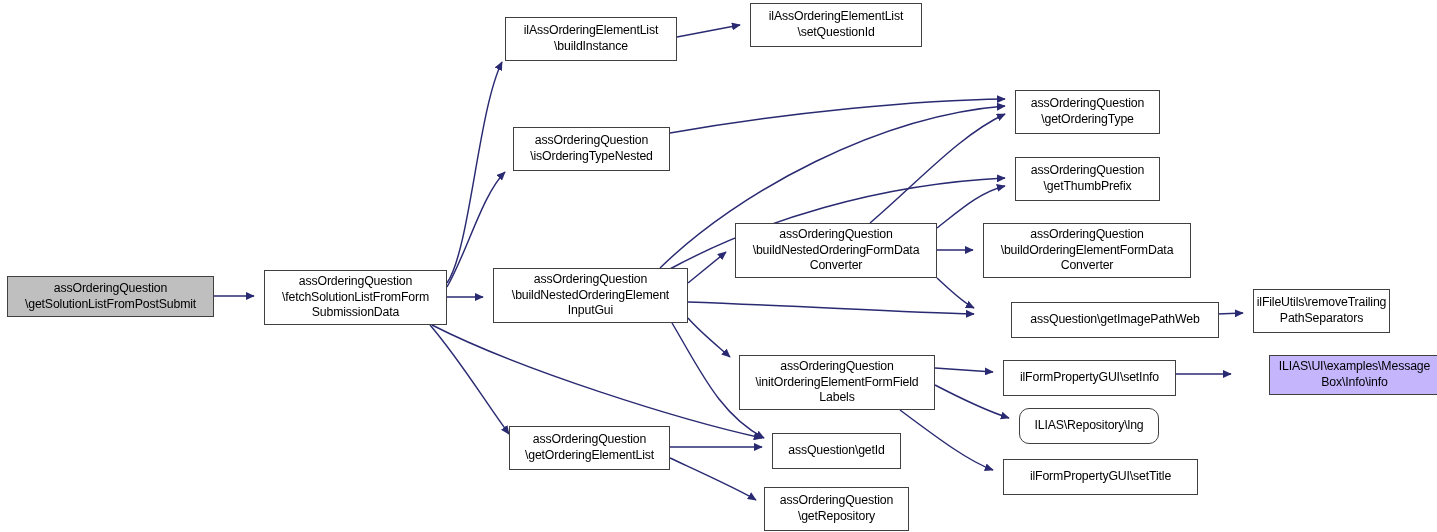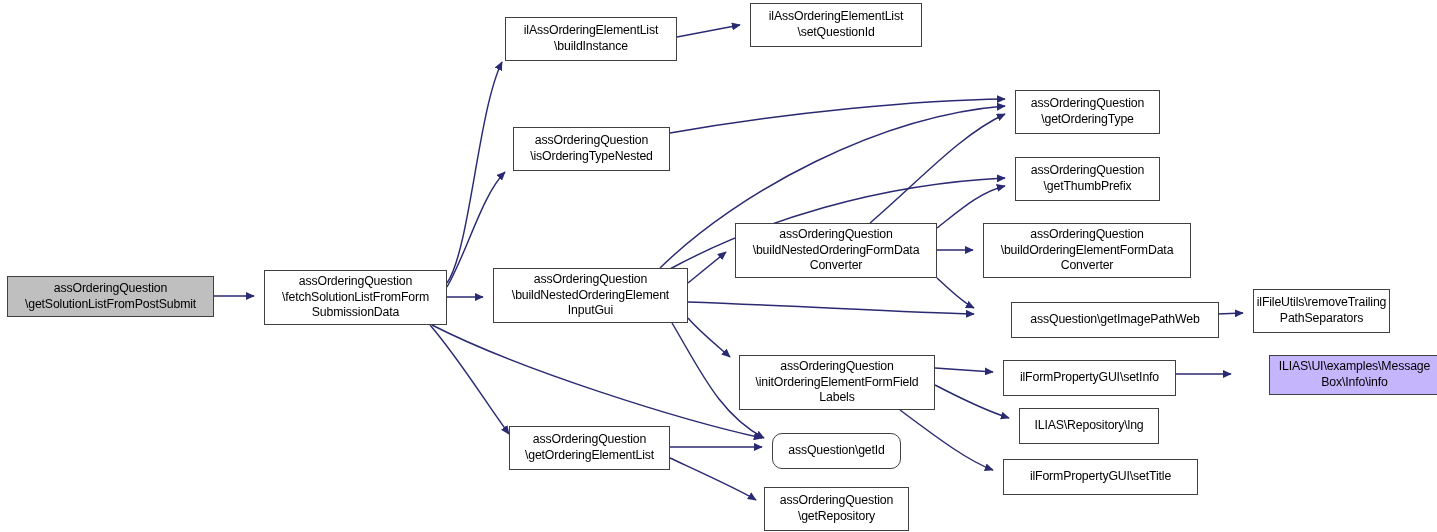--- a/index.html
+++ b/index.html
@@ -108,31 +108,31 @@
 \initOrderingElementFormField
 Labels</span>
       </div>
       <div class="node" style="left: 1003px; top: 360px; width: 173px; height: 32px; border-color: rgb(64, 64, 64); background: rgb(255, 255, 255); color: rgb(0, 0, 0);">
         <span class="lbl">ilFormPropertyGUI\setInfo</span>
       </div>
       <div class="node" style="left: 1241px; top: 355px; width: 171px; height: 40px; border-color: rgb(64, 64, 64); background: #c4b5fd; color: rgb(0, 0, 0); margin-left: 28px;">
         <span class="lbl">ILIAS\UI\examples\Message
 Box\Info\info</span>
       </div>
-      <div class="node" style="left: 1019px; top: 408px; width: 140px; height: 32px; border-color: rgb(64, 64, 64); background: rgb(255, 255, 255); color: rgb(0, 0, 0);">
+      <div class="node" style="left: 1019px; top: 408px; width: 140px; height: 32px; border-color: rgb(64, 64, 64); background: rgb(255, 255, 255); color: rgb(0, 0, 0); border-radius: 10px;">
         <span class="lbl">ILIAS\Repository\lng</span>
       </div>
       <div class="node" style="left: 1003px; top: 459px; width: 195px; height: 28px; border-color: rgb(64, 64, 64); background: rgb(255, 255, 255); color: rgb(0, 0, 0);">
         <span class="lbl">ilFormPropertyGUI\setTitle</span>
       </div>
       <div class="node" style="left: 509px; top: 426px; width: 161px; height: 44px; border-color: rgb(64, 64, 64); background: rgb(255, 255, 255); color: rgb(0, 0, 0);">
         <span class="lbl">assOrderingQuestion
 \getOrderingElementList</span>
       </div>
-      <div class="node" style="left: 772px; top: 433px; width: 129px; height: 28px; border-color: rgb(64, 64, 64); background: rgb(255, 255, 255); color: rgb(0, 0, 0); border-radius: 10px;">
+      <div class="node" style="left: 772px; top: 433px; width: 129px; height: 28px; border-color: rgb(64, 64, 64); background: rgb(255, 255, 255); color: rgb(0, 0, 0);">
         <span class="lbl">assQuestion\getId</span>
       </div>
       <div class="node" style="left: 764px; top: 487px; width: 145px; height: 44px; border-color: rgb(64, 64, 64); background: rgb(255, 255, 255); color: rgb(0, 0, 0);">
         <span class="lbl">assOrderingQuestion
 \getRepository</span>
       </div>
     </div>
 </div>
 
 </body></html>

